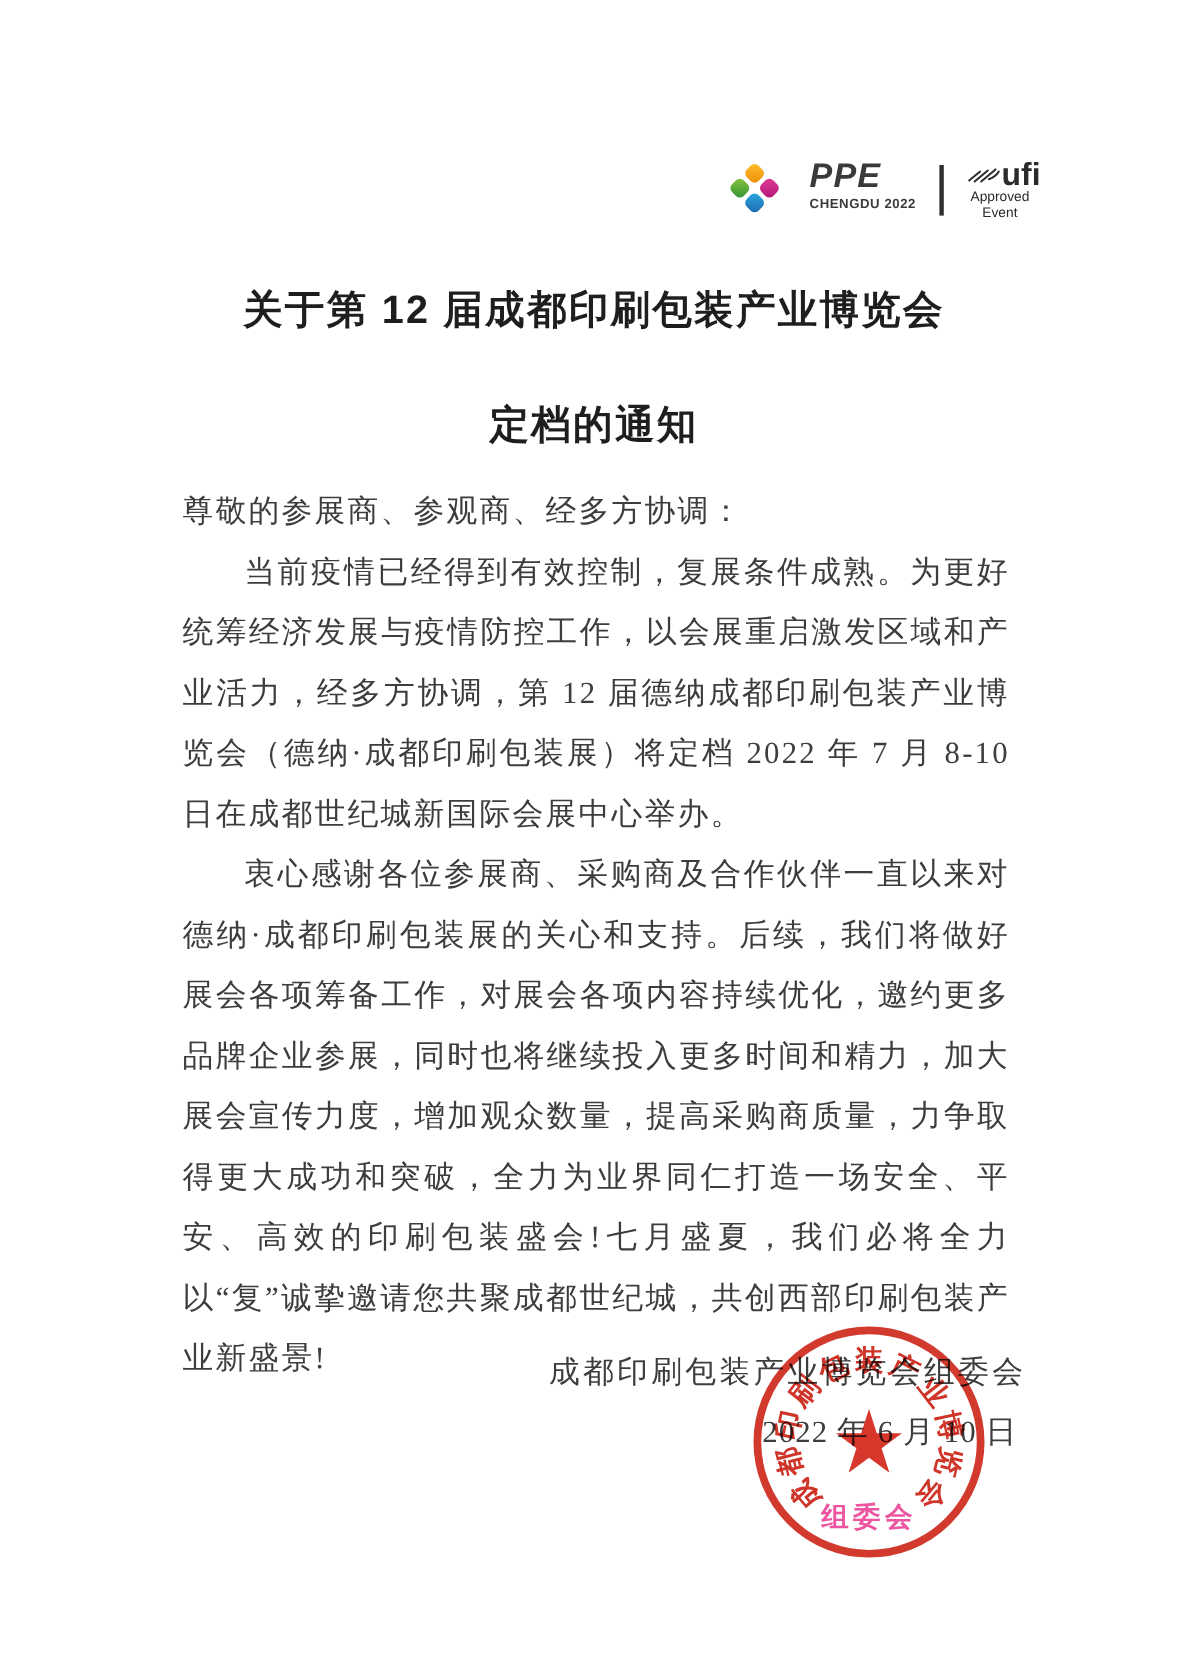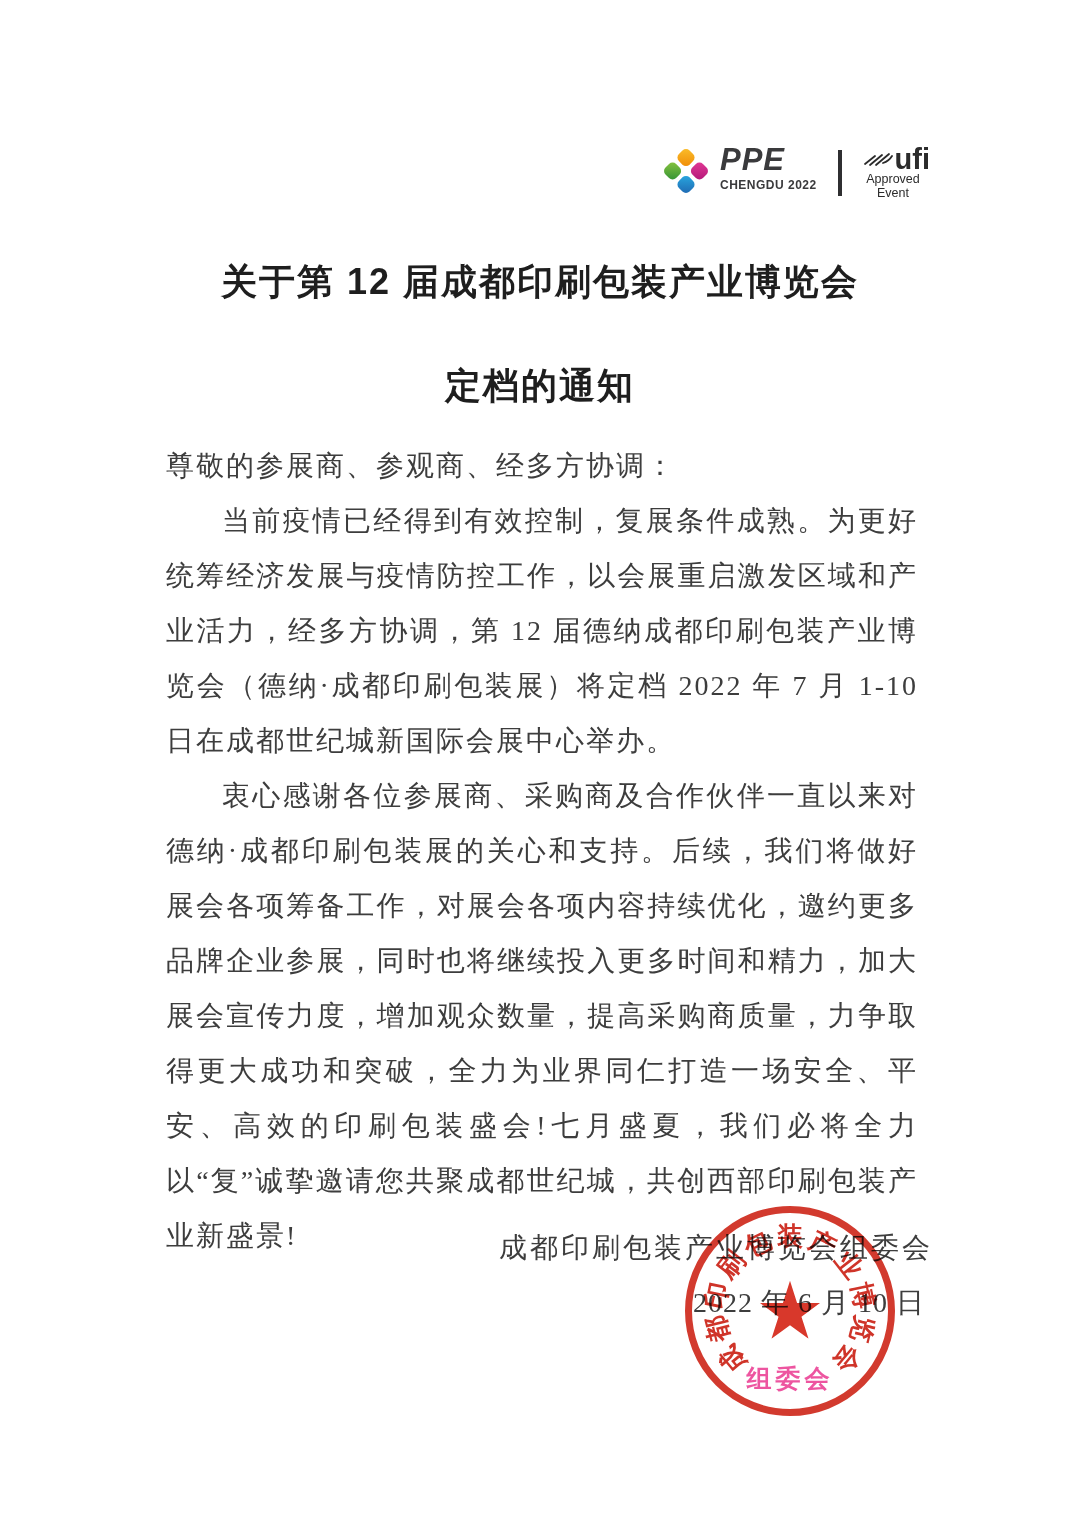--- a/index.html
+++ b/index.html
@@ -16,21 +16,21 @@
   .diamond {
     width:34px; height:34px; transform:rotate(45deg);
     display:grid; grid-template-columns:15px 15px; grid-template-rows:15px 15px; gap:4px;
   }
   .petal { width:15px; height:15px; border-radius:5px; }
   .petal-top    { background:linear-gradient(135deg,#fbc02d,#ef8a05); }
   .petal-right  { background:linear-gradient(135deg,#e43a96,#b01677); }
   .petal-left   { background:linear-gradient(135deg,#8cc63f,#2f9135); }
   .petal-bottom { background:linear-gradient(135deg,#29abe2,#1f66b0); }
 
-  .ppe-block { margin-left:8px; padding-top:6px; width:110px; }
+  .ppe-block { margin-left:24px; padding-top:6px; width:110px; }
   .ppe-word {
     font-family:"Liberation Sans", sans-serif; font-weight:bold; font-style:italic;
     font-size:31px; line-height:28px; color:#3a3a3c; letter-spacing:1px;
   }
   .ppe-sub {
     font-family:"Liberation Sans", sans-serif; font-weight:bold; 
     font-size:12px; color:#3a3a3c; margin-top:4px; letter-spacing:0.5px; white-space:nowrap;
   }
   .logo-sep { width:4px; height:46px; background:#2f2f31; margin:10px 14px 0 8px; }
 
@@ -129,21 +129,21 @@
       <div class="ufi-sub">Approved</div>
       <div class="ufi-sub">Event</div>
     </div>
   </div>
 
   <div class="title-line title-1">关于第 12 届成都印刷包装产业博览会</div>
   <div class="title-line title-2">定档的通知</div>
 
   <div class="body-text">
     <p>尊敬的参展商、参观商、经多方协调：</p>
-    <p class="indent">当前疫情已经得到有效控制，复展条件成熟。为更好统筹经济发展与疫情防控工作，以会展重启激发区域和产业活力，经多方协调，第 12 届德纳成都印刷包装产业博览会（德纳·成都印刷包装展）将定档 2022 年 7 月 1-10 日在成都世纪城新国际会展中心举办。</p>
+    <p class="indent">当前疫情已经得到有效控制，复展条件成熟。为更好统筹经济发展与疫情防控工作，以会展重启激发区域和产业活力，经多方协调，第 12 届德纳成都印刷包装产业博览会（德纳·成都印刷包装展）将定档 2022 年 7 月 8-10 日在成都世纪城新国际会展中心举办。</p>
     <p class="indent">衷心感谢各位参展商、采购商及合作伙伴一直以来对德纳·成都印刷包装展的关心和支持。后续，我们将做好展会各项筹备工作，对展会各项内容持续优化，邀约更多品牌企业参展，同时也将继续投入更多时间和精力，加大展会宣传力度，增加观众数量，提高采购商质量，力争取得更大成功和突破，全力为业界同仁打造一场安全、平安、高效的印刷包装盛会!七月盛夏，我们必将全力以“复”诚挚邀请您共聚成都世纪城，共创西部印刷包装产业新盛景!</p>
   </div>
 
   <div class="signature">
     <div class="sig-org">成都印刷包装产业博览会组委会</div>
     <div class="sig-date">2022 年 6 月 10 日</div>
   </div>
 
   <div class="stamp">
     <div class="stamp-ring"></div>

